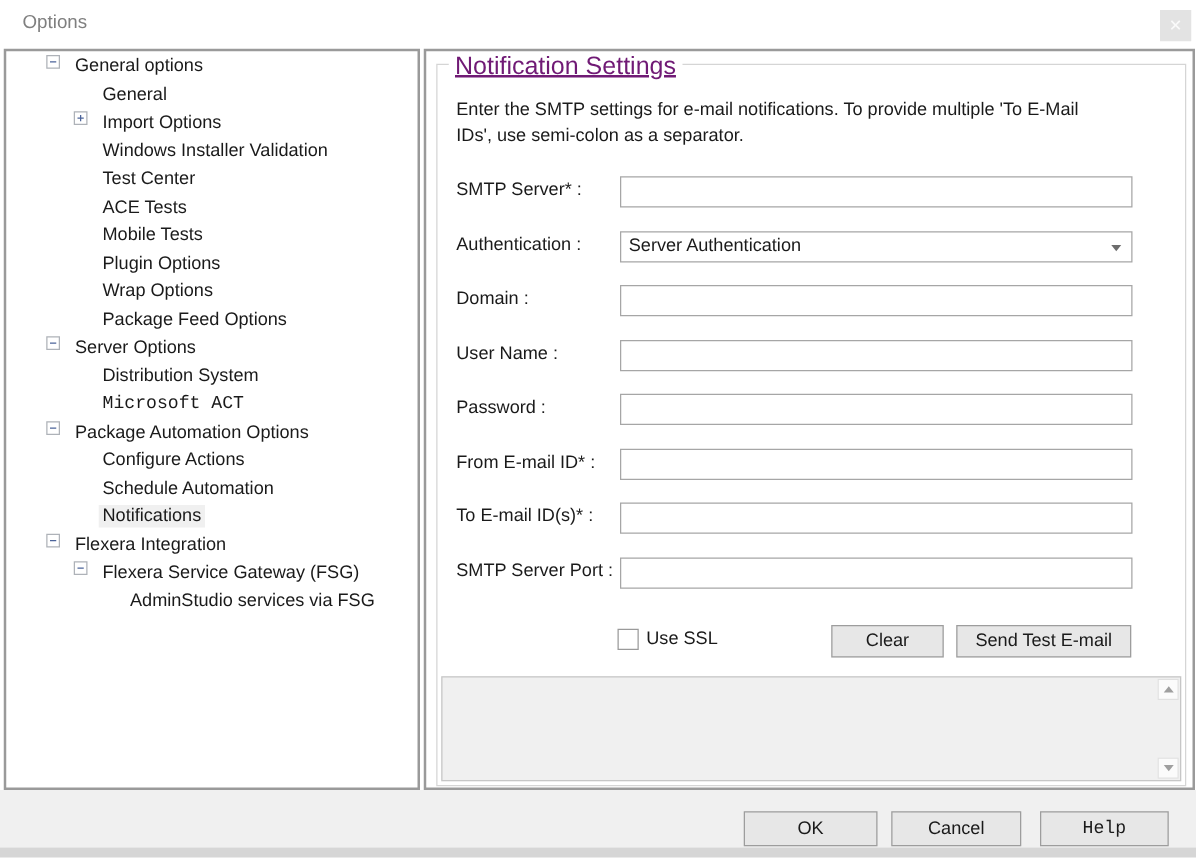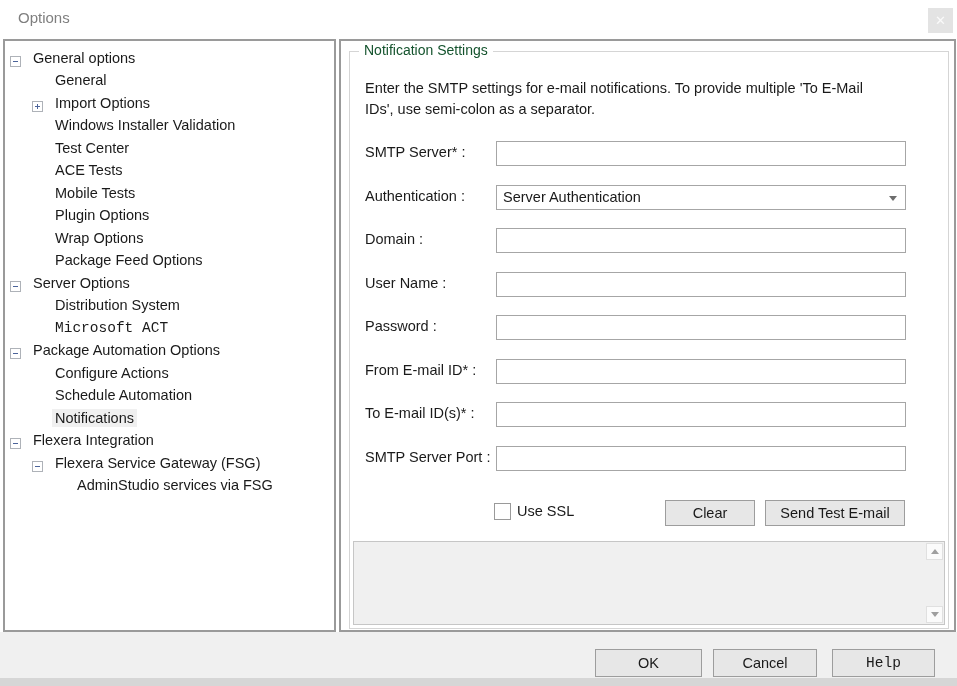--- a/index.html
+++ b/index.html
@@ -20,21 +20,21 @@
     position: absolute; left: 928px; top: 8px; width: 25px; height: 25px;
     background: #e3e3e3; display: flex; align-items: center; justify-content: center;
     color: #fafafa; font-size: 13px; font-weight: bold; cursor: default;
   }
 
   
   .tree-panel {
     position: absolute; left: 3px; top: 39px; width: 333px; height: 593px;
     background: #ffffff; border: 2px solid #9a9a9a; padding-top: 3px; overflow: hidden;
   }
-  .tree-row { height: 22.5px; display: flex; align-items: flex-end; white-space: nowrap; }
+  .tree-row { height: 22.5px; display: flex; align-items: flex-start; white-space: nowrap; margin-left: 27px; }
   .expander {
     width: 11px; height: 11px; border: 1px solid #aeb2b8; background: #fff;
     position: relative; flex: 0 0 11px; margin-right: 9px;
   }
   .expander.hidden { visibility: hidden; }
   .expander::before {
     content: ""; position: absolute; left: 2px; right: 2px; top: 4px; height: 1px; background: #4c649a;
   }
   .expander.plus::after {
     content: ""; position: absolute; top: 2px; bottom: 2px; left: 4px; width: 1px; background: #4c649a;
@@ -47,21 +47,21 @@
   .right-panel {
     position: absolute; left: 339px; top: 39px; width: 617px; height: 593px;
     background: #ffffff; border: 2px solid #9a9a9a;
   }
   .groupbox {
     position: absolute; left: 8px; top: 10px; width: 600px; height: 578px;
     border: 1px solid #d5d5d5; padding: 26px 15px 0 15px;
   }
   .groupbox-legend {
     position: absolute; top: -10px; left: 9px; background: #ffffff; padding: 0 5px;
-    font-size: 14px; color: #14532d;
+    font-size: 20px; color: #701a75; text-decoration: underline;
   }
   .description { white-space: pre-line; line-height: 21px; margin-bottom: 21px; }
 
   .field-row { display: flex; align-items: flex-start; height: 25px; margin-bottom: 18.5px; }
   .field-label { width: 131px; flex: 0 0 131px; padding-top: 3px; }
   .txt-input {
     width: 410px; height: 25px; border: 1px solid #a6a6a6; background: #fff;
     font-family: "Liberation Sans", sans-serif; font-size: 14.5px; padding: 0 6px; outline: none;
   }
   .combo {

